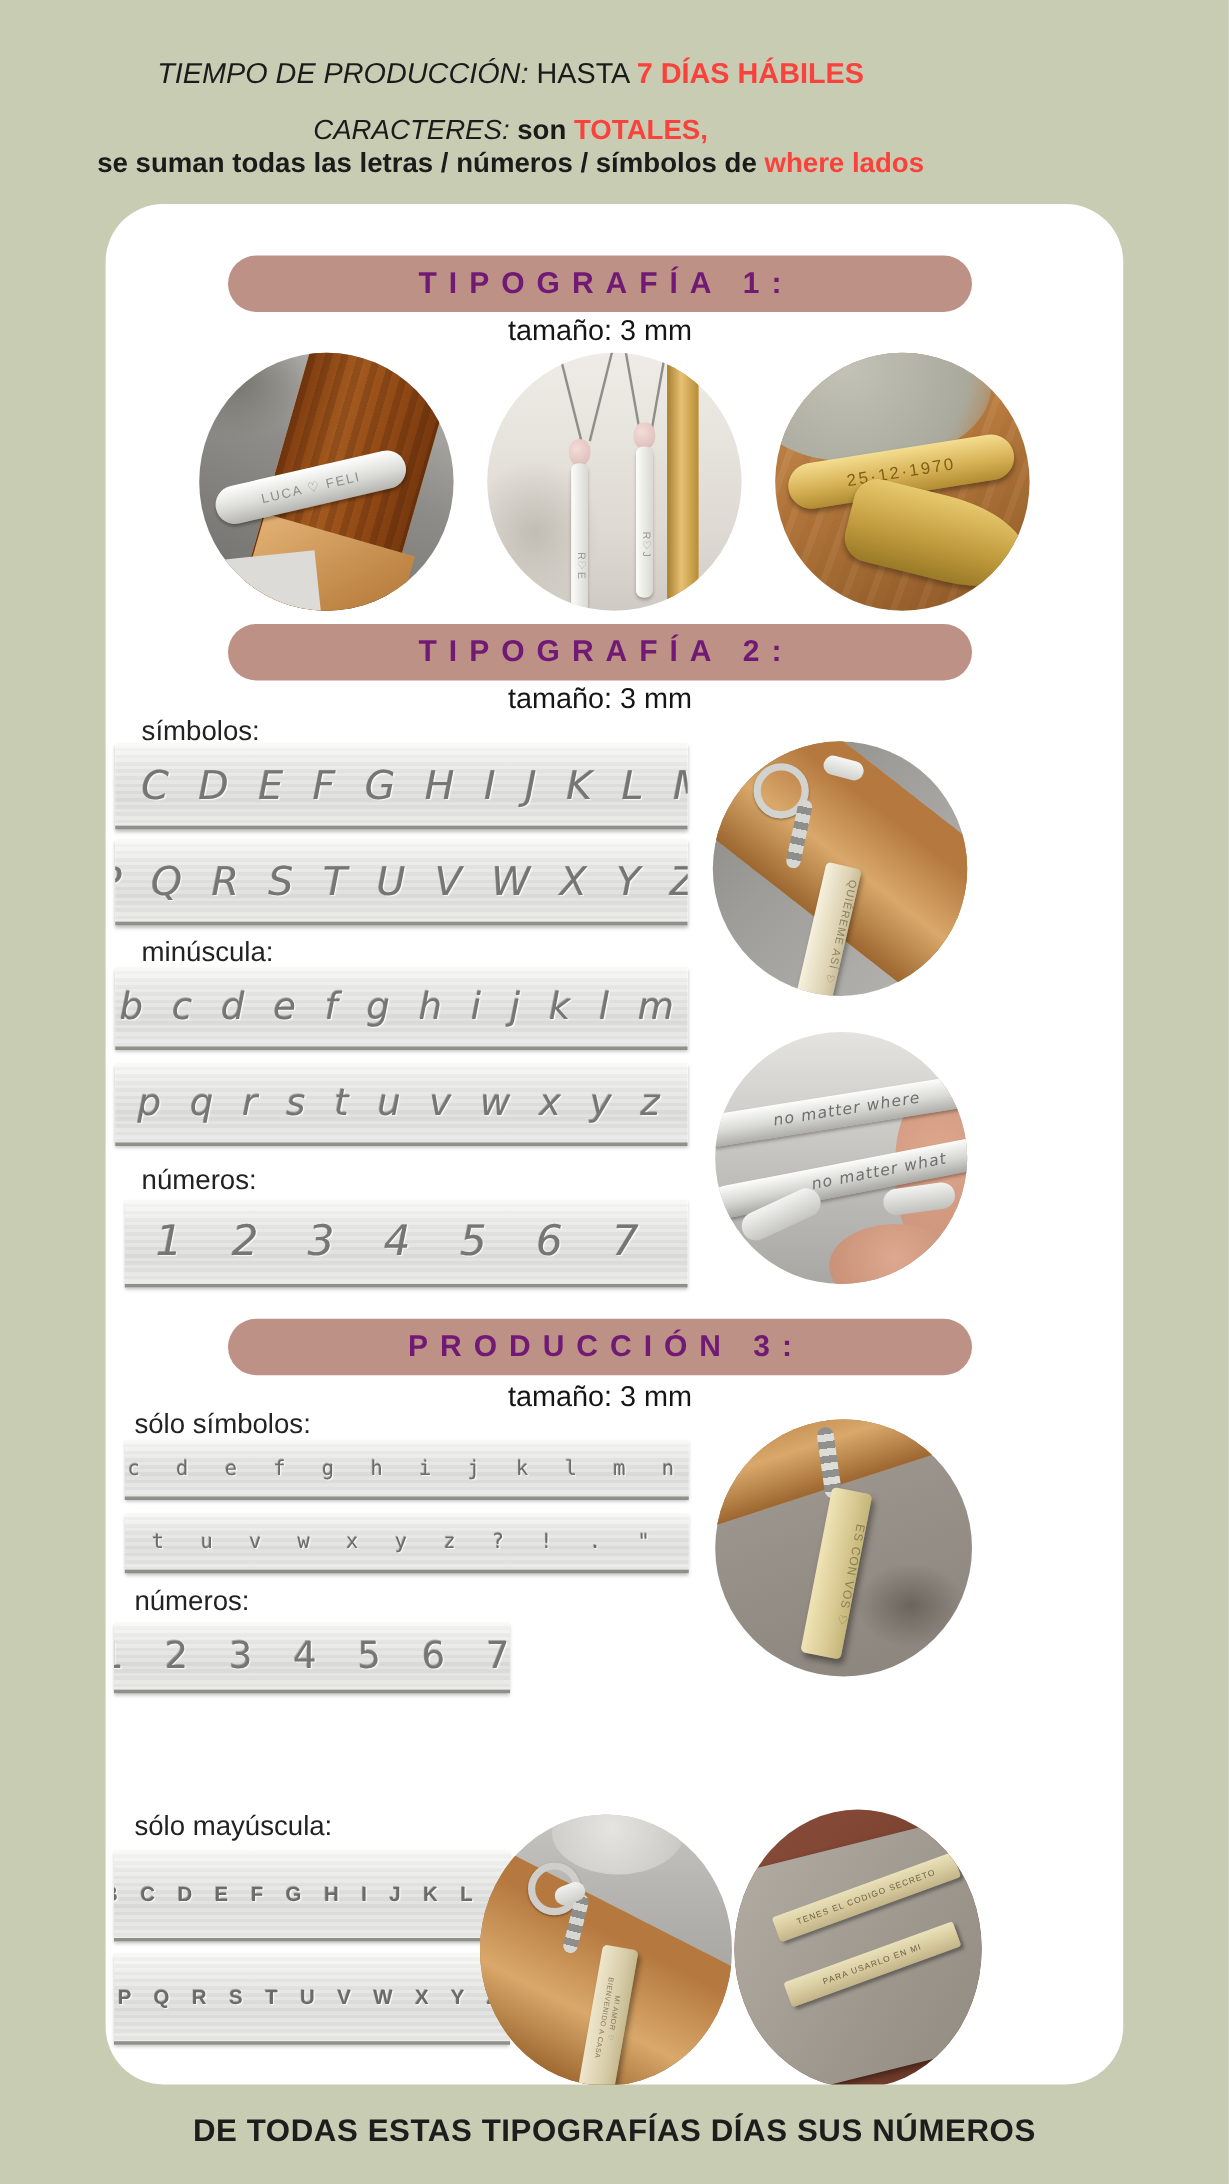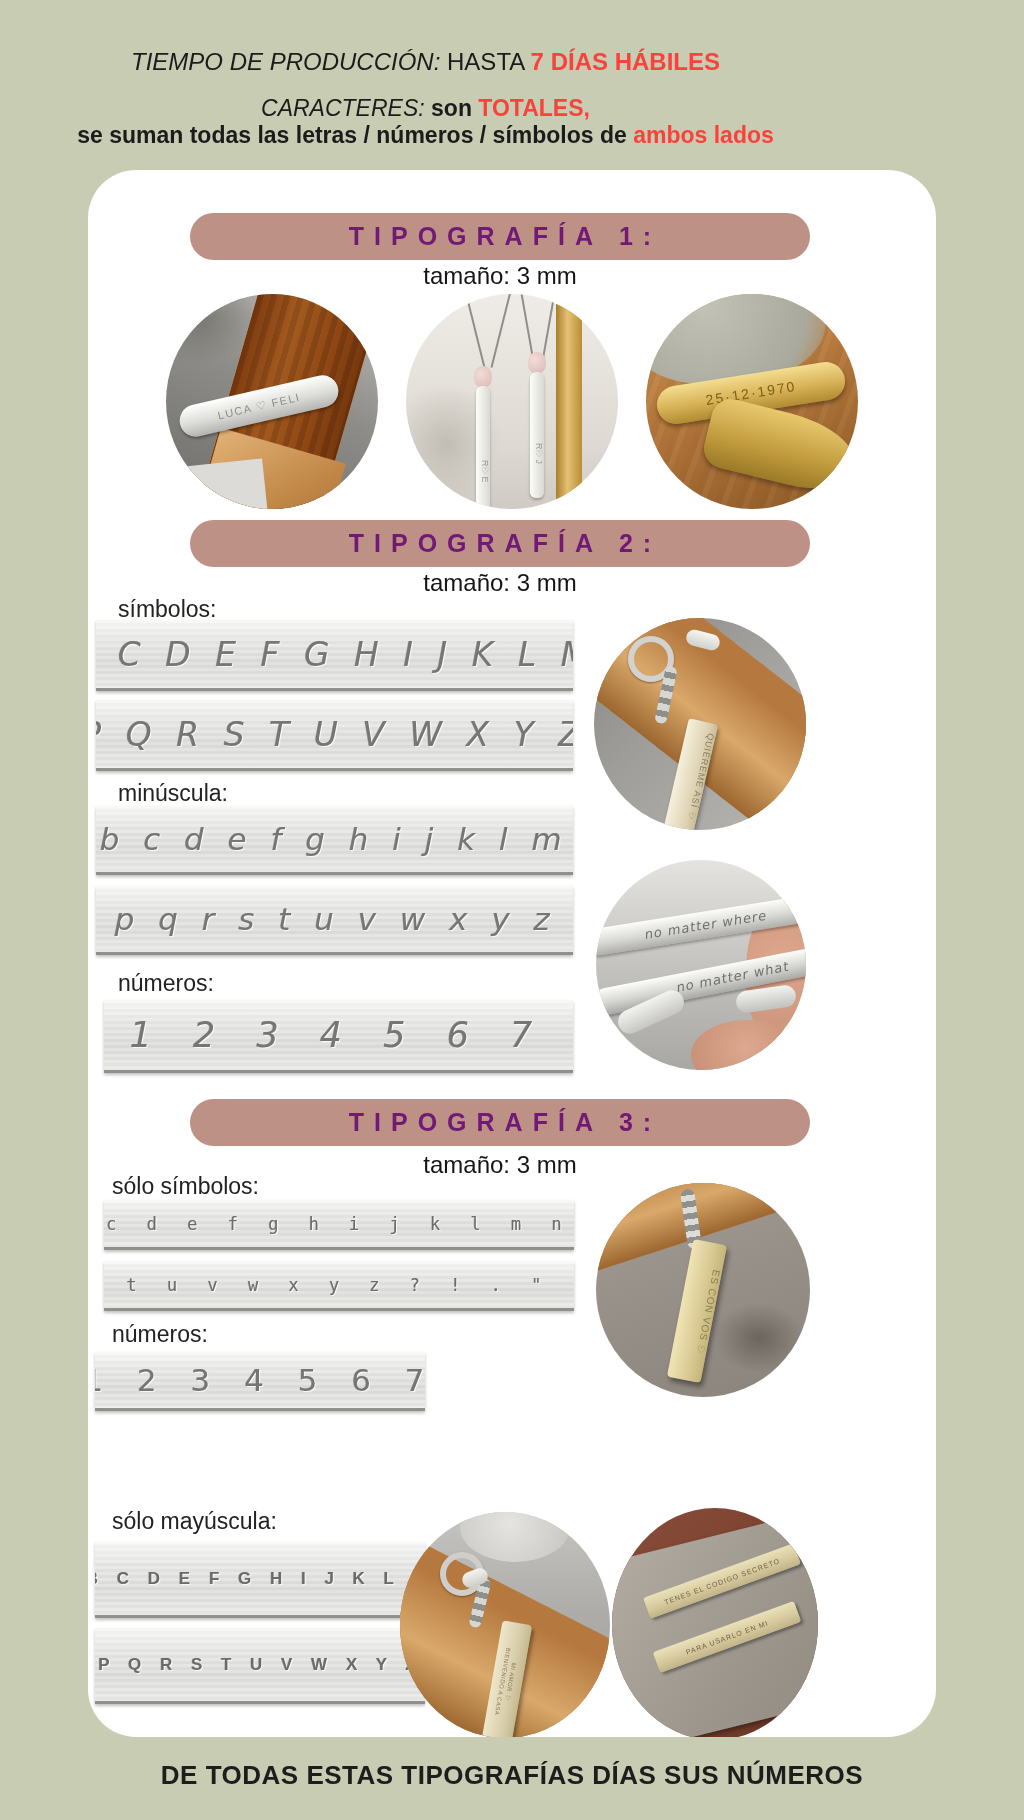--- a/index.html
+++ b/index.html
@@ -62,21 +62,21 @@
     font-size:26px;font-weight:600;letter-spacing:.5px;color:#1d1d1d;
   }
 </style>
 </head>
 <body>
 
 <div class="hdr" id="hdr1"><span class="it">TIEMPO DE PRODUCCIÓN:</span><span> HASTA </span><span class="red">7 DÍAS HÁBILES</span></div>
 
 <div class="hdr" id="hdr2"><span class="it">CARACTERES:</span><span class="b"> son </span><span class="red">TOTALES,</span></div>
 
-<div class="hdr" id="hdr3"><span>se suman todas las letras / números / símbolos de </span><span class="red">ambos lados</span></div>
+<div class="hdr" id="hdr3"><span>se suman todas las letras / números / símbolos de </span><span class="red">where lados</span></div>
 
 <div id="card">
 
   <div class="pill" style="top:43px;">TIPOGRAFÍA 1:</div>
   <div class="size-lbl" style="top:92px;">tamaño: 3 mm</div>
 
   <div class="photo round" style="left:78px;top:124px;width:212px;height:215px;background:linear-gradient(205deg,#bdbcb8 0%,#8d8c88 45%,#6e6d69 100%);">
     <div style="left:-30px;top:-20px;width:120px;height:90px;border-radius:50%;background:radial-gradient(closest-side,#77766f,transparent);"></div>
     <div class="grain" style="left:60px;top:-30px;width:120px;height:300px;transform:rotate(16deg);background-color:#c08b4d;background-blend-mode:multiply;background-image:linear-gradient(90deg,#a96f36,#d9a86a 35%,#c08747 70%,#9c6730),repeating-linear-gradient(90deg,rgba(80,40,0,.18) 0 6px,rgba(255,230,180,.15) 6px 13px);"></div>
     <div style="left:40px;top:150px;width:130px;height:90px;transform:rotate(16deg);background:linear-gradient(135deg,#e3b276,#c08747 60%,#a96f36);"></div>
@@ -146,21 +146,21 @@
     <div style="left:-12px;top:52px;width:235px;height:27px;border-radius:13px;transform:rotate(-9deg);background:linear-gradient(180deg,#fdfdfb,#d8d8d4 55%,#aeaeaa);box-shadow:0 2px 3px rgba(0,0,0,.3);display:flex;align-items:center;">
       <span class="script" style="position:static;margin-left:60px;font-size:13px;letter-spacing:1px;color:#6e6e6c;">no matter where</span>
     </div>
     <div style="left:-5px;top:108px;width:235px;height:27px;border-radius:13px;transform:rotate(-11deg);background:linear-gradient(180deg,#fdfdfb,#d5d5d1 55%,#a8a8a4);box-shadow:0 2px 3px rgba(0,0,0,.3);display:flex;align-items:center;">
       <span class="script" style="position:static;margin-left:85px;font-size:13px;letter-spacing:1px;color:#6e6e6c;">no matter what</span>
     </div>
     <div style="left:20px;top:140px;width:70px;height:24px;border-radius:12px;transform:rotate(-25deg);background:linear-gradient(180deg,#f3f3f1,#c5c5c1);"></div>
     <div style="left:140px;top:128px;width:60px;height:22px;border-radius:11px;transform:rotate(-8deg);background:linear-gradient(180deg,#f3f3f1,#c0c0bc);"></div>
   </div>
 
-  <div class="pill" style="top:929px;">TIPOGRAFÍA 3:</div>
+  <div class="pill" style="top:929px;">PRODUCCIÓN 3:</div>
   <div class="size-lbl" style="top:981px;">tamaño: 3 mm</div>
 
   <div class="fld" style="left:24px;top:1003px;">sólo símbolos:</div>
   <div class="strip" style="left:16px;top:1030px;width:470px;height:47px;">
     <span class="eng s3s" style="position:static;">a b c d e f g h i j k l m n o p</span>
   </div>
   <div class="strip" style="left:16px;top:1091px;width:470px;height:47px;">
     <span class="eng s3s" style="position:static;">q r s t u v w x y z ? ! . " ( + #</span>
   </div>
   <div class="fld" style="left:24px;top:1151px;">números:</div>

